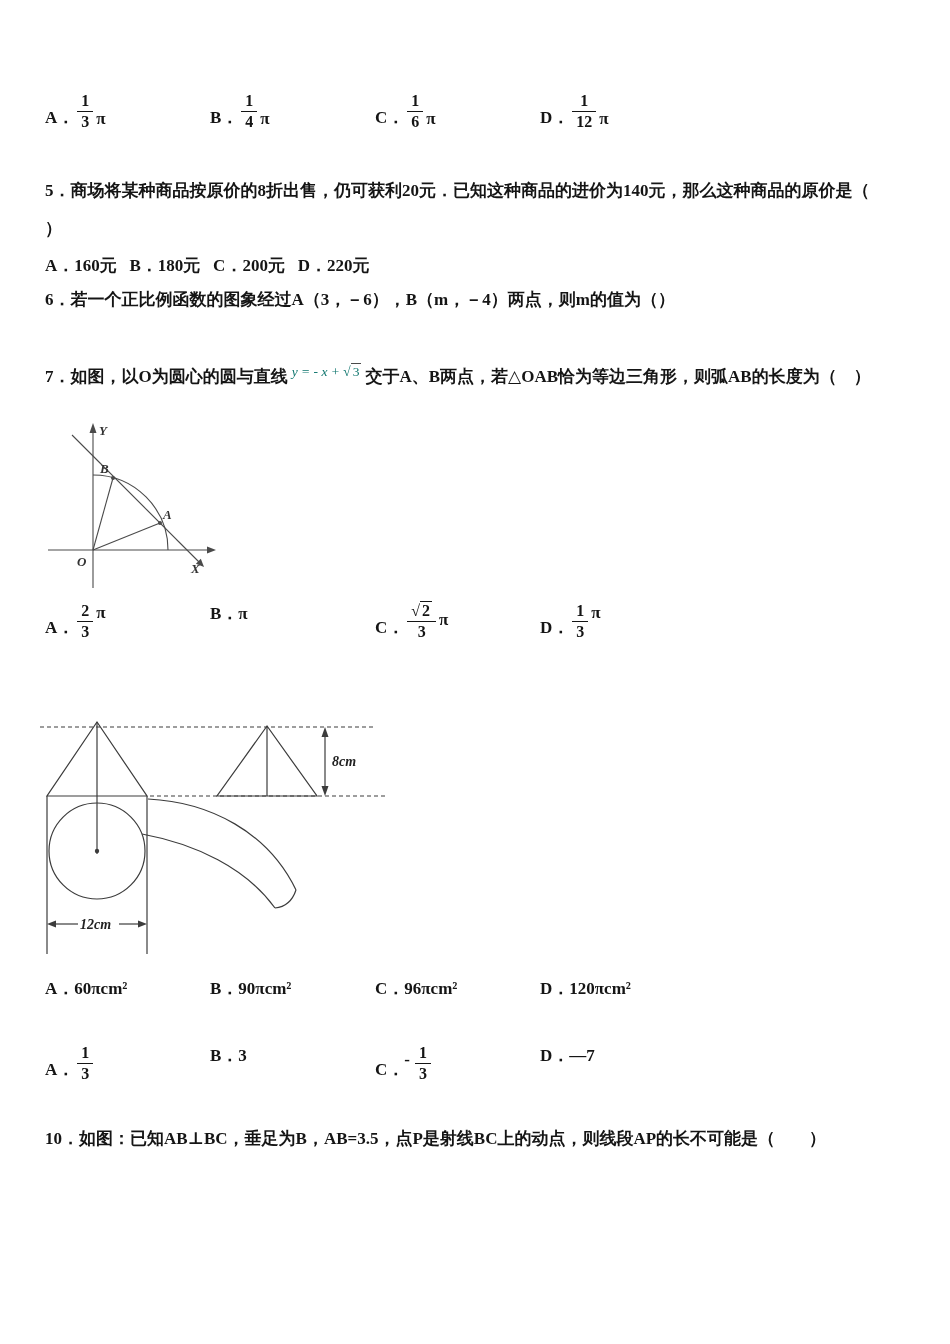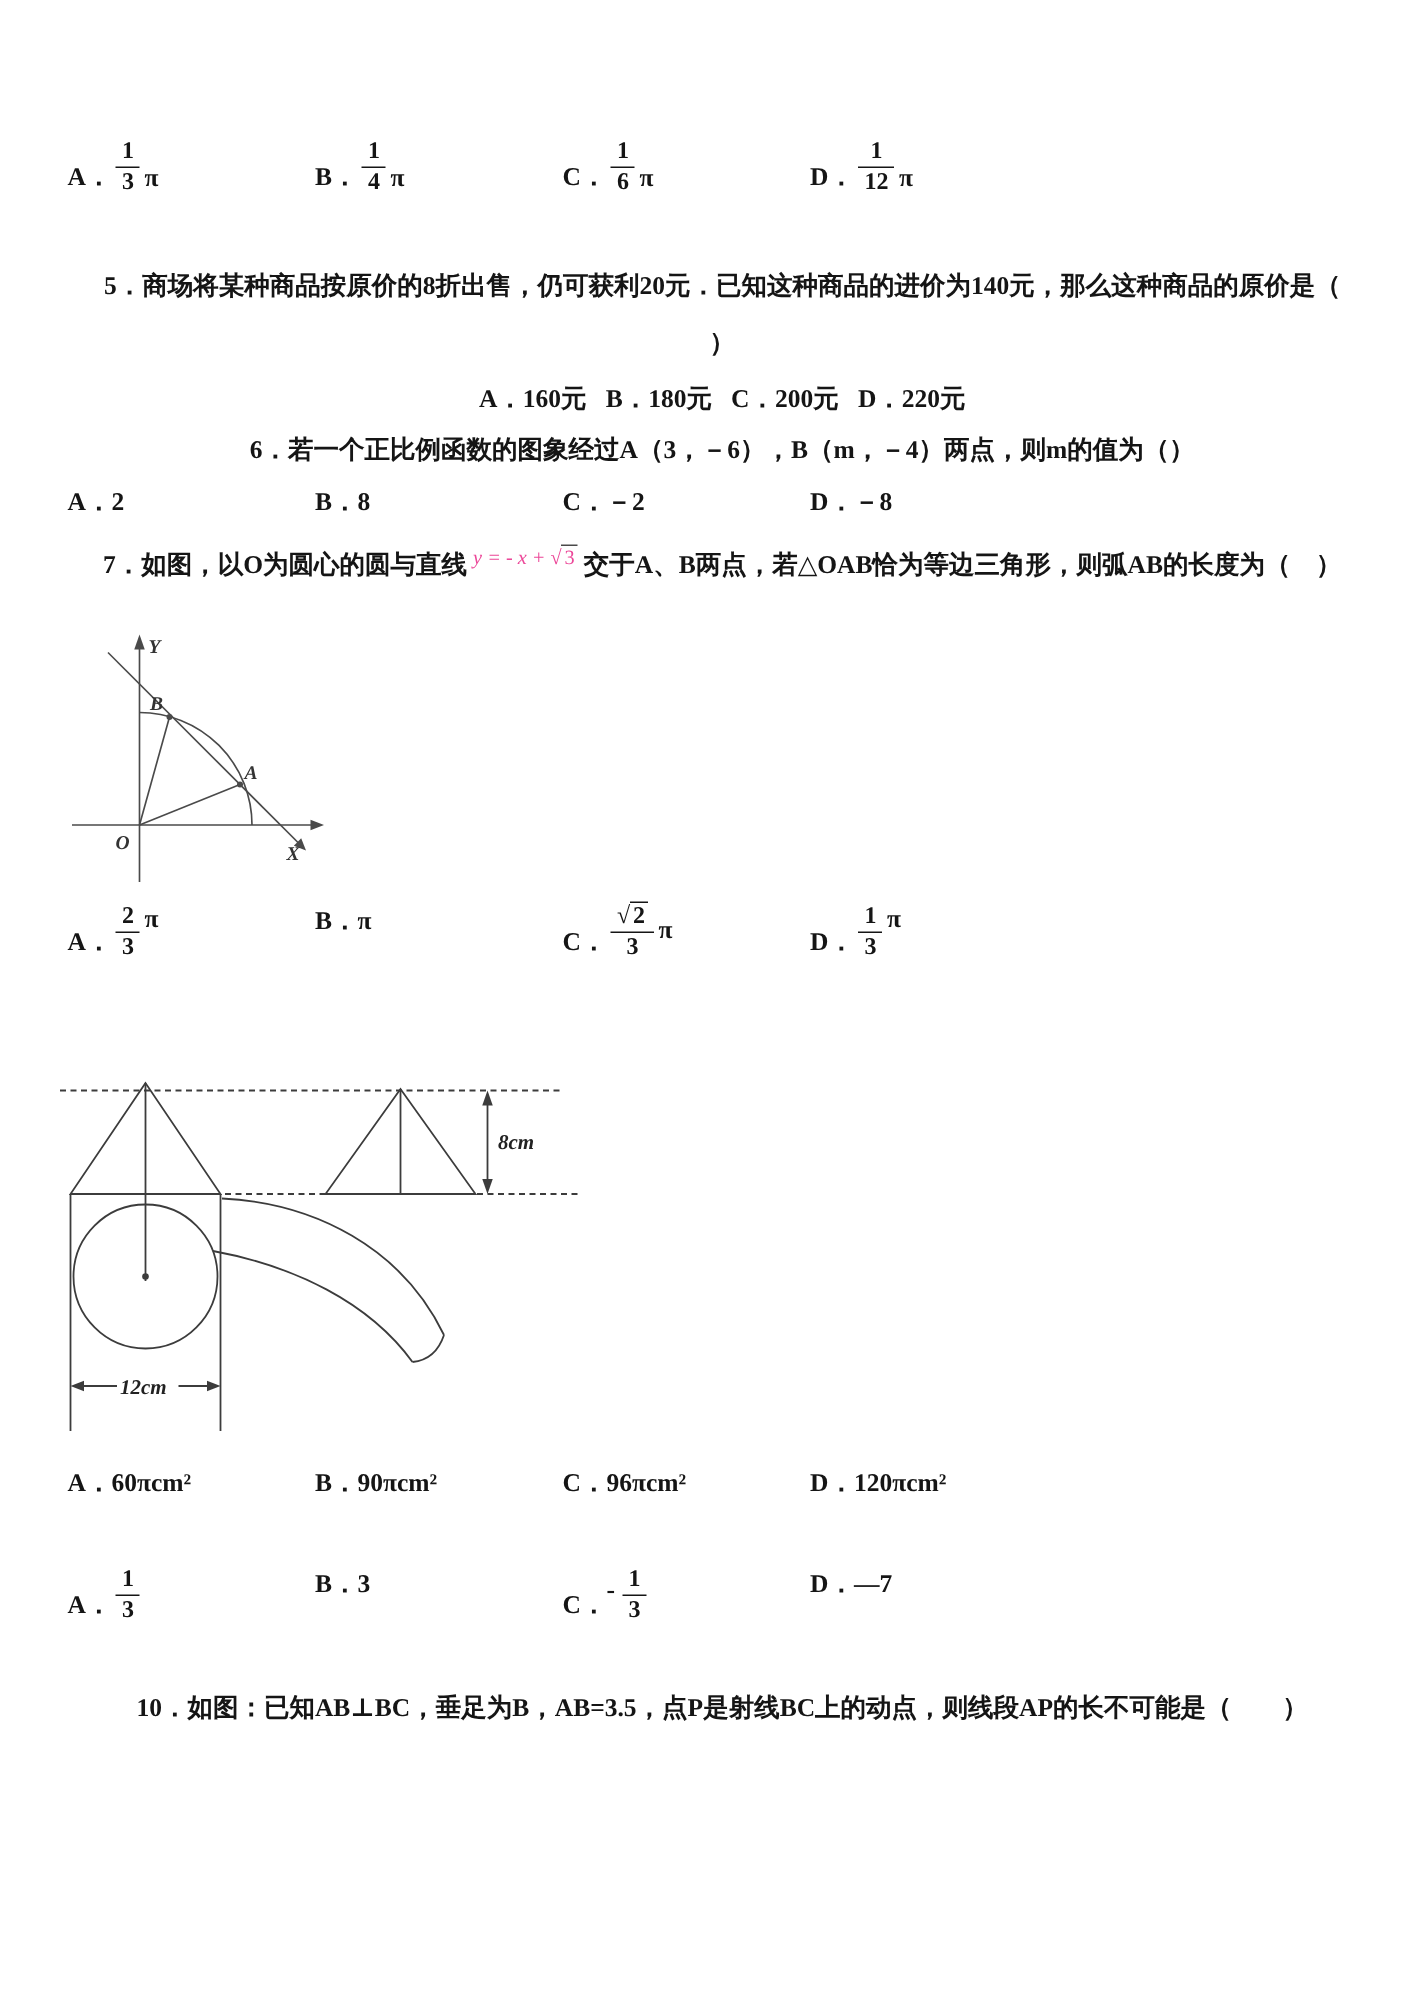--- a/index.html
+++ b/index.html
@@ -2,35 +2,35 @@
 <html><head>
 <meta charset="utf-8">
 <style>
   * { margin:0; padding:0; box-sizing:border-box; }
   html,body { background:#ffffff; }
   .page {
     position:relative; width:950px; height:1344px; background:#fff;
     font-family:"Liberation Serif","DejaVu Serif",serif;
     font-weight:600; color:#151515; font-size:17px; overflow:hidden;
   }
-  .line { position:absolute; left:45px; right:32px; white-space:pre; line-height:1.35;text-align:center; }
+  .line { position:absolute; left:45px; right:32px; white-space:pre; line-height:1.35; }
   .row  { position:absolute; left:45px; right:20px; height:58px; }
   .row .opt { position:absolute; top:0; display:inline-flex; align-items:flex-end; white-space:nowrap; }
   .c1{left:0}.c2{left:165px}.c3{left:330px}.c4{left:495px}
   .olabel { padding-bottom:2px; }
   .frac { display:inline-block; text-align:center; font-size:16px; line-height:1.12; margin:0 3px; }
   .frac .num { display:block; border-bottom:1.5px solid #151515; padding:0 4px 1px; }
   .frac .den { display:block; padding:1px 4px 0; }
   .tail { padding-bottom:2px; }
   .tail-raised { align-self:flex-start; padding-top:1px; }
   .tail-mid { align-self:center; }
   .minus { align-self:center; padding:0 2px 6px 0; }
   .sq { white-space:nowrap; }
   .sq .ol { border-top:1.5px solid #151515; padding:0 2px; }
-  .formula { font-size:13.5px; color:#ec4899; position:relative; top:-6px; font-weight:normal; margin:0 4px; }
+  .formula { font-size:13.5px; color:#0f766e; position:relative; top:-6px; font-weight:normal; margin:0 4px; }
   .formula i { font-style:italic; }
   .formula .ol { border-top:1px solid #4a4a4a; }
   .fig { position:absolute; }
   svg text { font-family:"Liberation Serif","DejaVu Serif",serif; }
 </style>
 </head>
 <body>
 
 <div class="page">
 
@@ -67,26 +67,20 @@
         </span>
       <span class="tail">π</span>
     </span>
   </div>
 
   <p class="line" style="top:180px">5．商场将某种商品按原价的8折出售，仍可获利20元．已知这种商品的进价为140元，那么这种商品的原价是（</p>
   <p class="line" style="top:218px">）</p>
   <p class="line" style="top:255px">A．160元   B．180元   C．200元   D．220元</p>
 
   <p class="line" style="top:289px">6．若一个正比例函数的图象经过A（3，－6），B（m，－4）两点，则m的值为（）</p>
-  <div class="row" style="top:323px;height:26px">
-    <span class="opt c1">A．2</span>
-    <span class="opt c2">B．8</span>
-    <span class="opt c3">C．－2</span>
-    <span class="opt c4">D．－8</span>
-  </div>
 
   <p class="line" style="top:366px"><span>7．如图，以O为圆心的圆与直线</span><span class="formula"><i>y = - x + </i><span class="sq"><span>√</span><span class="ol">3</span></span></span><span>交于A、B两点，若△OAB恰为等边三角形，则弧AB的长度为（　）</span></p>
 
   <svg class="fig" style="top:420px;left:40px" width="210" height="175" viewBox="0 0 210 175">
     <g stroke="#4a4a4a" stroke-width="1.1" fill="none">
       <line x1="53" y1="168" x2="53" y2="10"></line>
       <line x1="8" y1="130" x2="170" y2="130"></line>
       <path d="M 53 55 A 75 75 0 0 1 128 130"></path>
       <line x1="32" y1="15" x2="160" y2="143"></line>
       <line x1="53" y1="130" x2="73" y2="58"></line>

